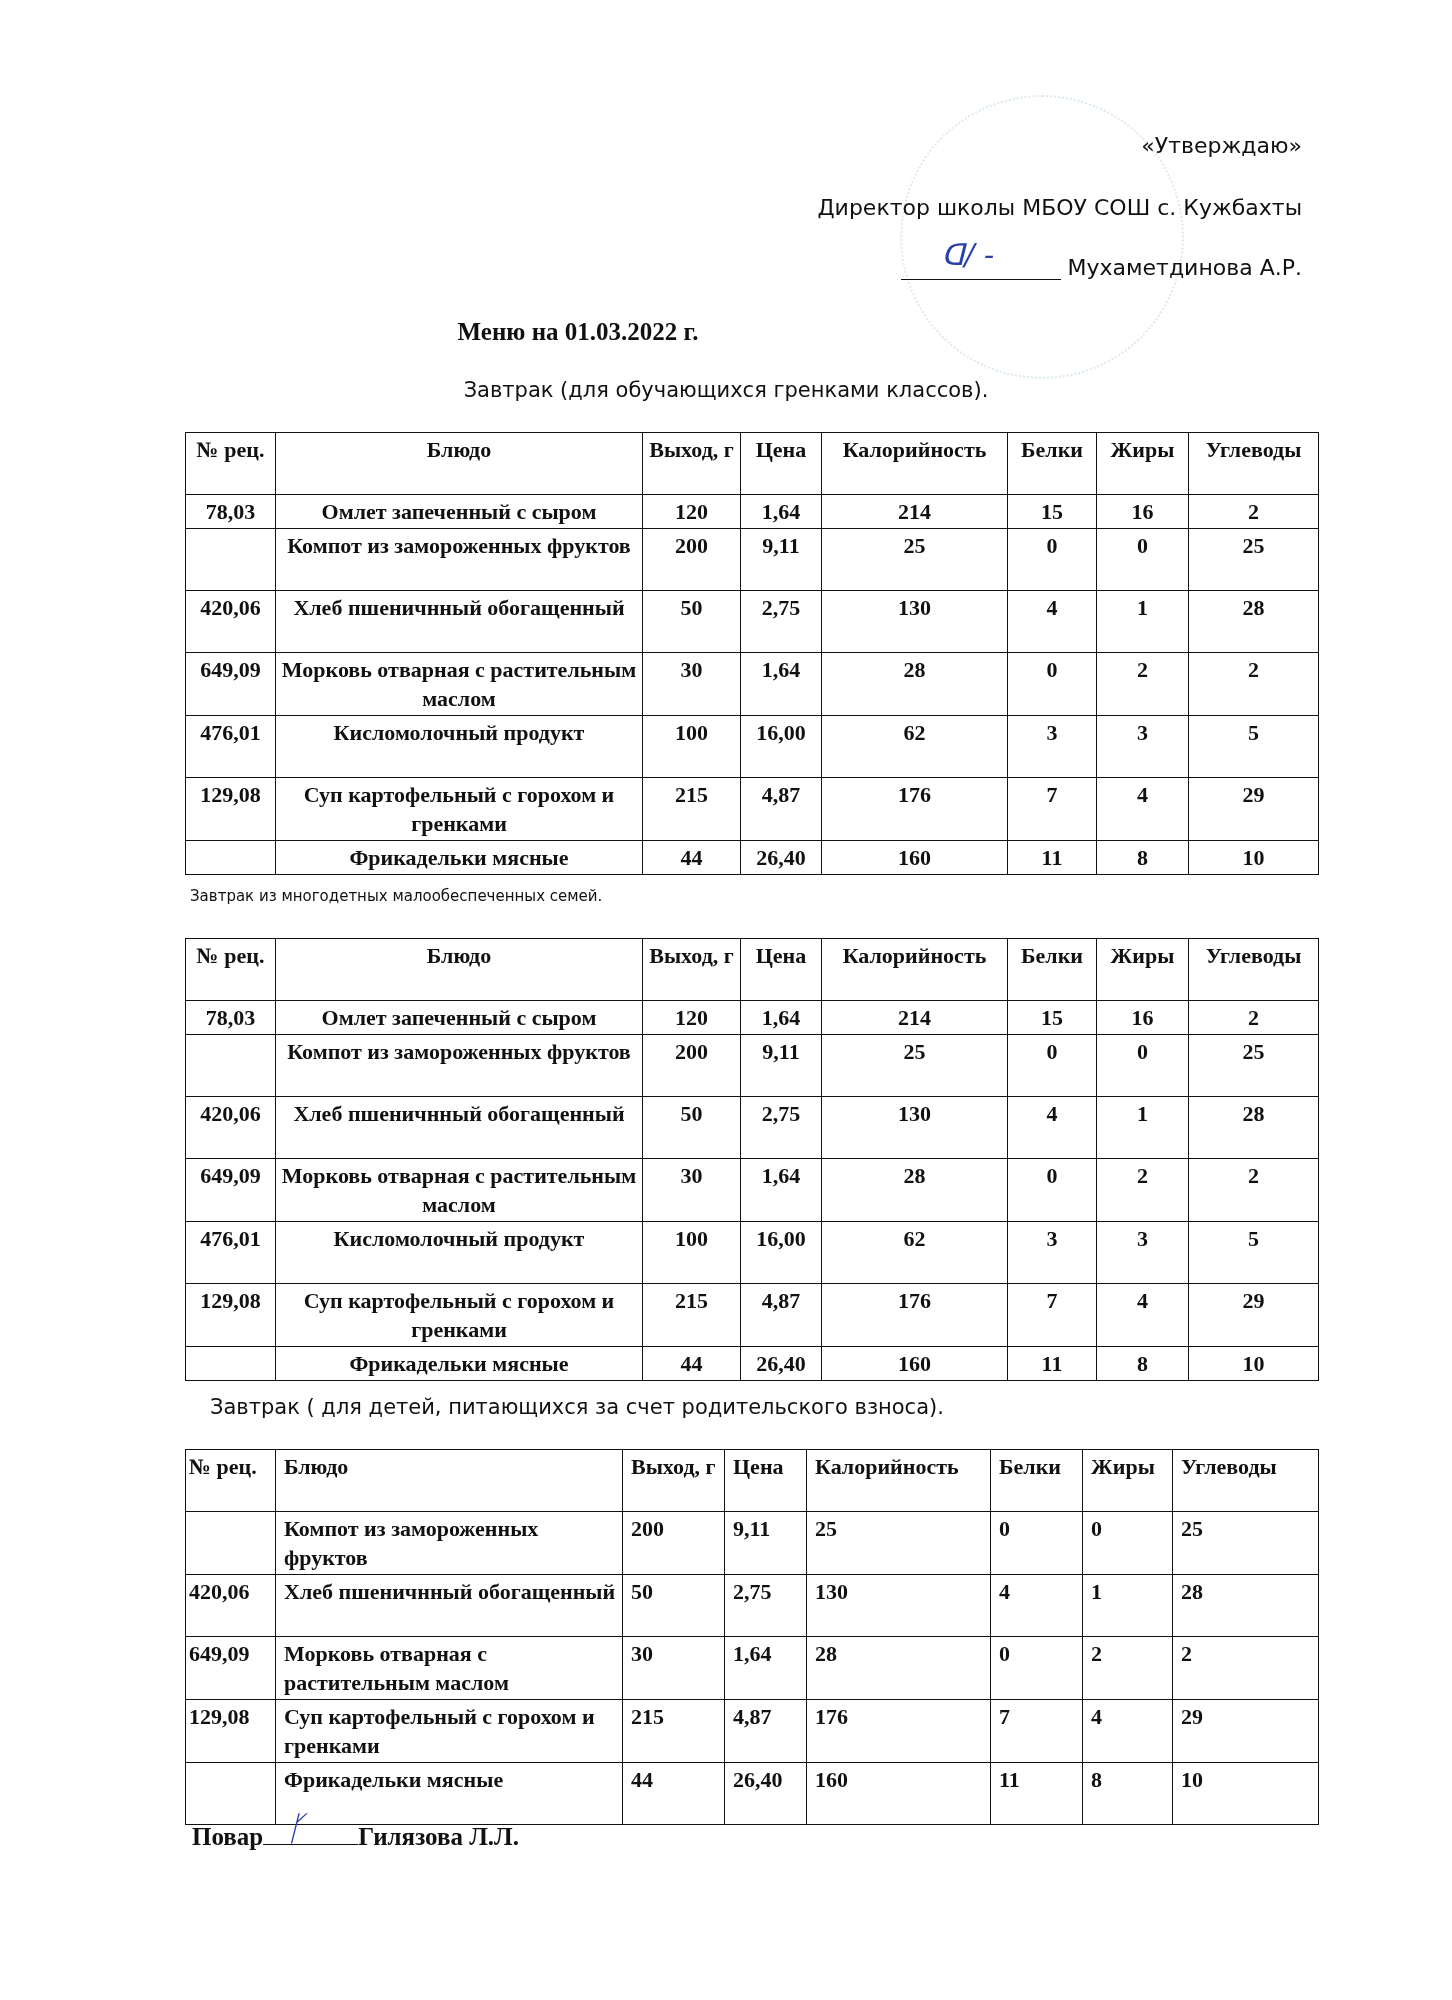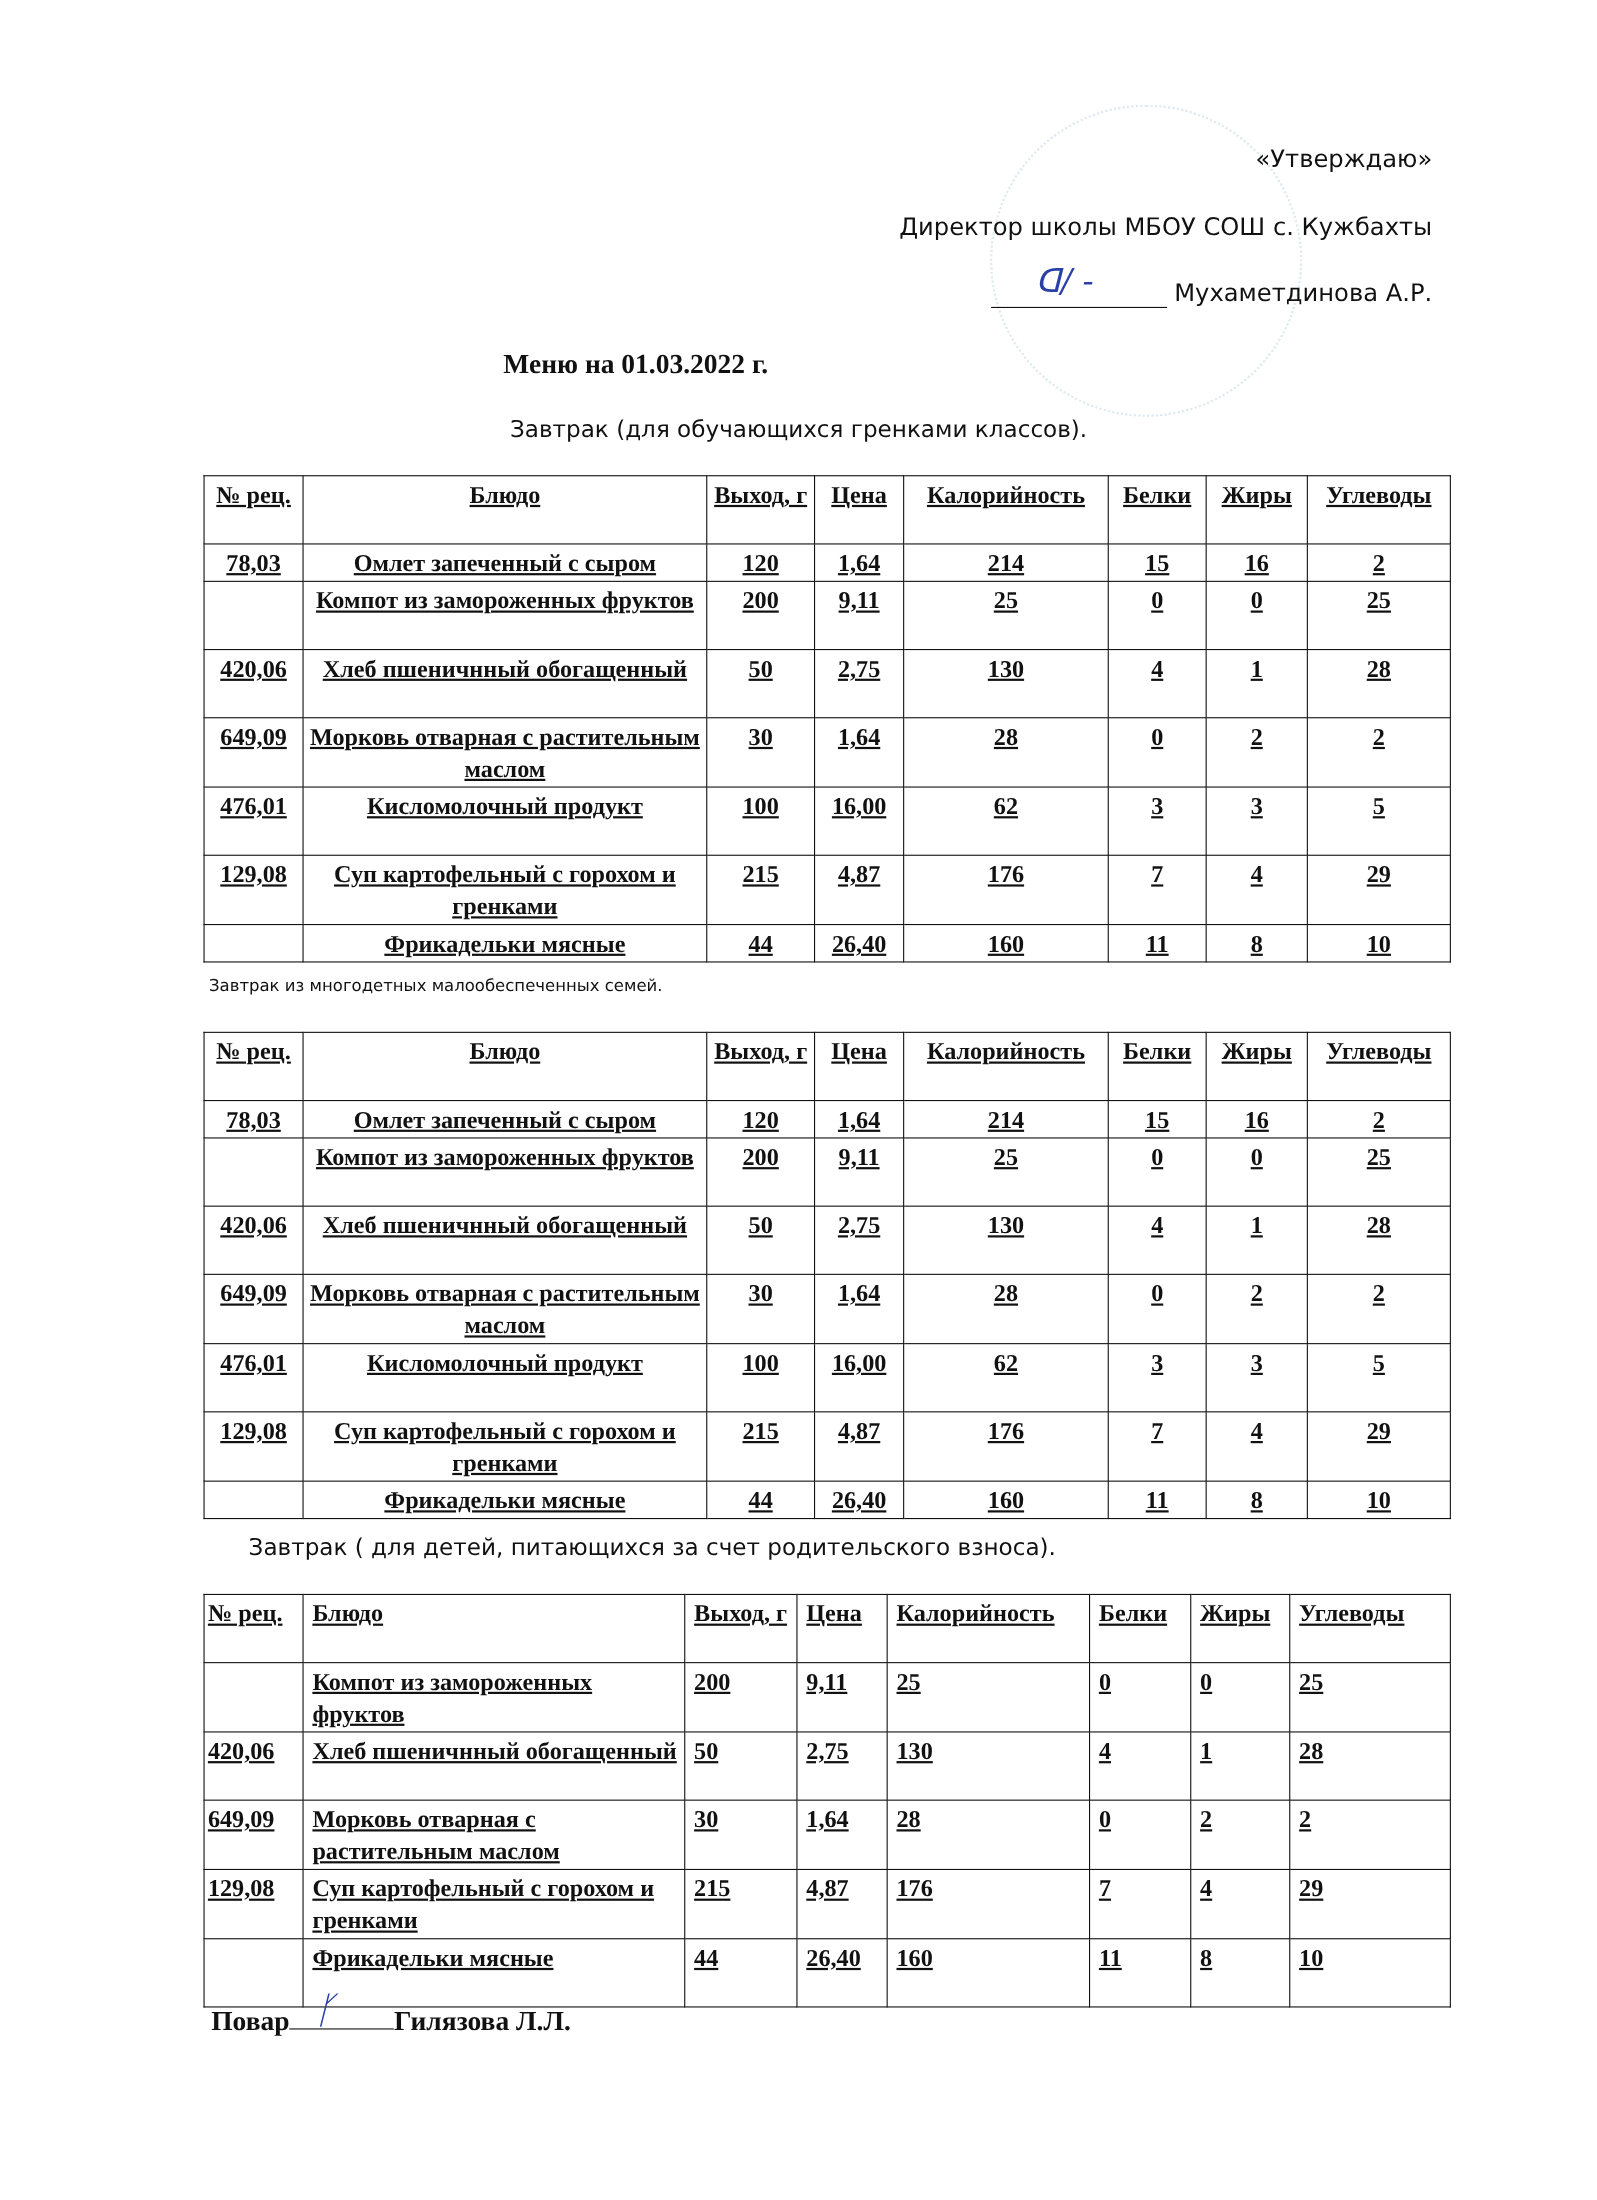--- a/index.html
+++ b/index.html
@@ -6,21 +6,21 @@
   body { width: 1452px; height: 2000px; position: relative; overflow: hidden; color: #111; }
   .sans { font-family: "DejaVu Sans", "Liberation Sans", sans-serif; }
   .serif { font-family: "Liberation Serif", "DejaVu Serif", serif; }
   .approve { position: absolute; right: 150px; text-align: center; font-size: 22px; }
   .stamp { position: absolute; left: 900px; top: 95px; width: 280px; height: 280px; border-radius: 50%;
            border: 2px dotted rgba(120,170,200,0.25); }
   .sigline { display: inline-block; width: 160px; border-bottom: 1.5px solid #111; position: relative; height: 20px; vertical-align: bottom; margin-right: 6px; }
   .sig { position: absolute; color: #2a3fa8; font-family: "DejaVu Serif", serif; font-style: italic; }
   .title { position: absolute; top: 318px; left: 0; width: 1156px; text-align: center; font-size: 25px; font-weight: bold; }
   .sub { position: absolute; font-size: 20px; font-weight: bold; }
-  table { position: absolute; left: 185px; border-collapse: collapse; font-family: "Liberation Serif", "DejaVu Serif", serif; font-size: 22px; font-weight: bold; text-decoration: underline; }
+  table { position: absolute; left: 185px; border-collapse: collapse; font-family: "Liberation Serif", "DejaVu Serif", serif; font-size: 22px; font-weight: bold; }
   td, th { border: 1.5px solid #111; vertical-align: top; padding: 2px 3px; line-height: 29px; }
   th { font-weight: bold; }
   .t1 td, .t1 th { text-align: center; }
   .t3 td, .t3 th { text-align: left; padding-left: 8px; }
   .t3 td.no, .t3 th.no { padding-left: 3px; }
   .cook { position: absolute; left: 192px; top: 1822px; font-size: 25px; font-weight: bold; }
   .cookline { display: inline-block; width: 95px; border-bottom: 1.5px solid #111; height: 22px; position: relative; vertical-align: baseline; }
 </style>
 </head>
 <body>
@@ -228,21 +228,21 @@
         <td>44</td>
         <td>26,40</td>
         <td>160</td>
         <td>11</td>
         <td>8</td>
         <td>10</td>
     </tr>
   </tbody>
 </table>
 
-<div class="sub sans" style="top:1395px; left:210px; font-weight:normal; font-size:21px;margin-left:16px;">Завтрак ( для детей, питающихся за счет родительского взноса).</div>
+<div class="sub sans" style="top:1395px; left:210px; font-weight:normal; font-size:21px;">Завтрак ( для детей, питающихся за счет родительского взноса).</div>
 
 <table class="t3" style="top:1449px;">
   <colgroup>
       <col style="width:90px">
       <col style="width:347px">
       <col style="width:102px">
       <col style="width:82px">
       <col style="width:184px">
       <col style="width:92px">
       <col style="width:90px">

